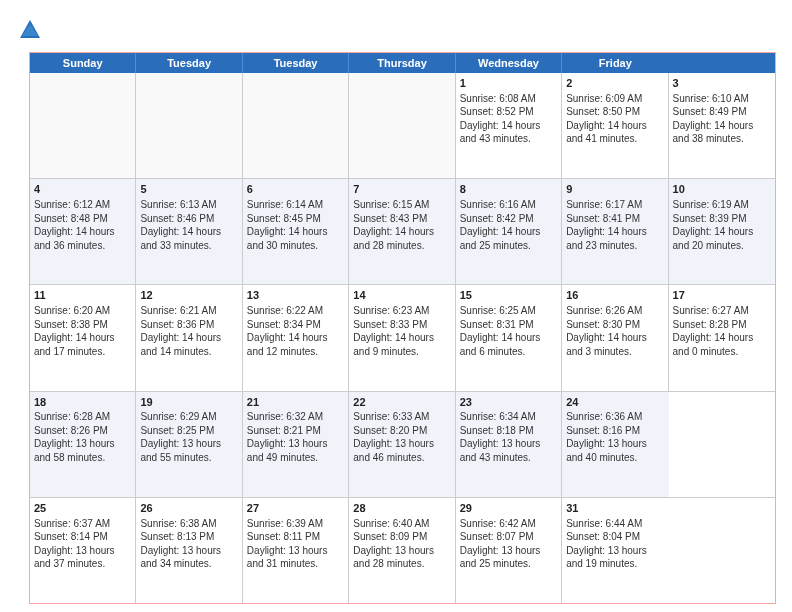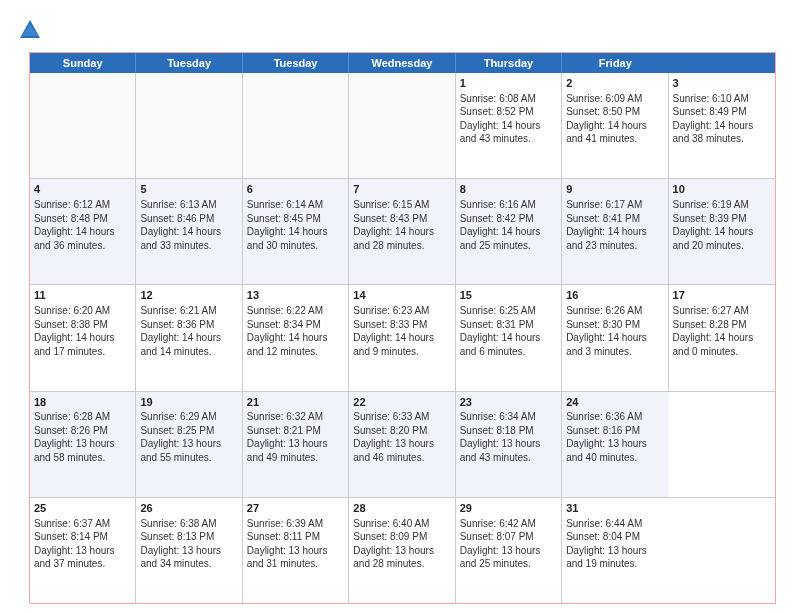--- a/index.html
+++ b/index.html
@@ -135,22 +135,22 @@
       <div class="month-title"></div>
       <div class="subtitle"></div>
     </div>
   </div>
 
   <div class="calendar">
     <div class="cal-header">
     <div class="cal-header-cell">Sunday</div>
         <div class="cal-header-cell">Tuesday</div>
         <div class="cal-header-cell">Tuesday</div>
+        <div class="cal-header-cell">Thursday</div>
         <div class="cal-header-cell">Wednesday</div>
-        <div class="cal-header-cell">Thursday</div>
         <div class="cal-header-cell">Friday</div>
       </div>
     <div class="cal-body">
     <div class="cal-row">
           <div class="cal-cell empty"></div>
           <div class="cal-cell empty"></div>
           <div class="cal-cell empty"></div>
           <div class="cal-cell empty"></div>
           <div class="cal-cell">
             <div class="day-number">1</div>

